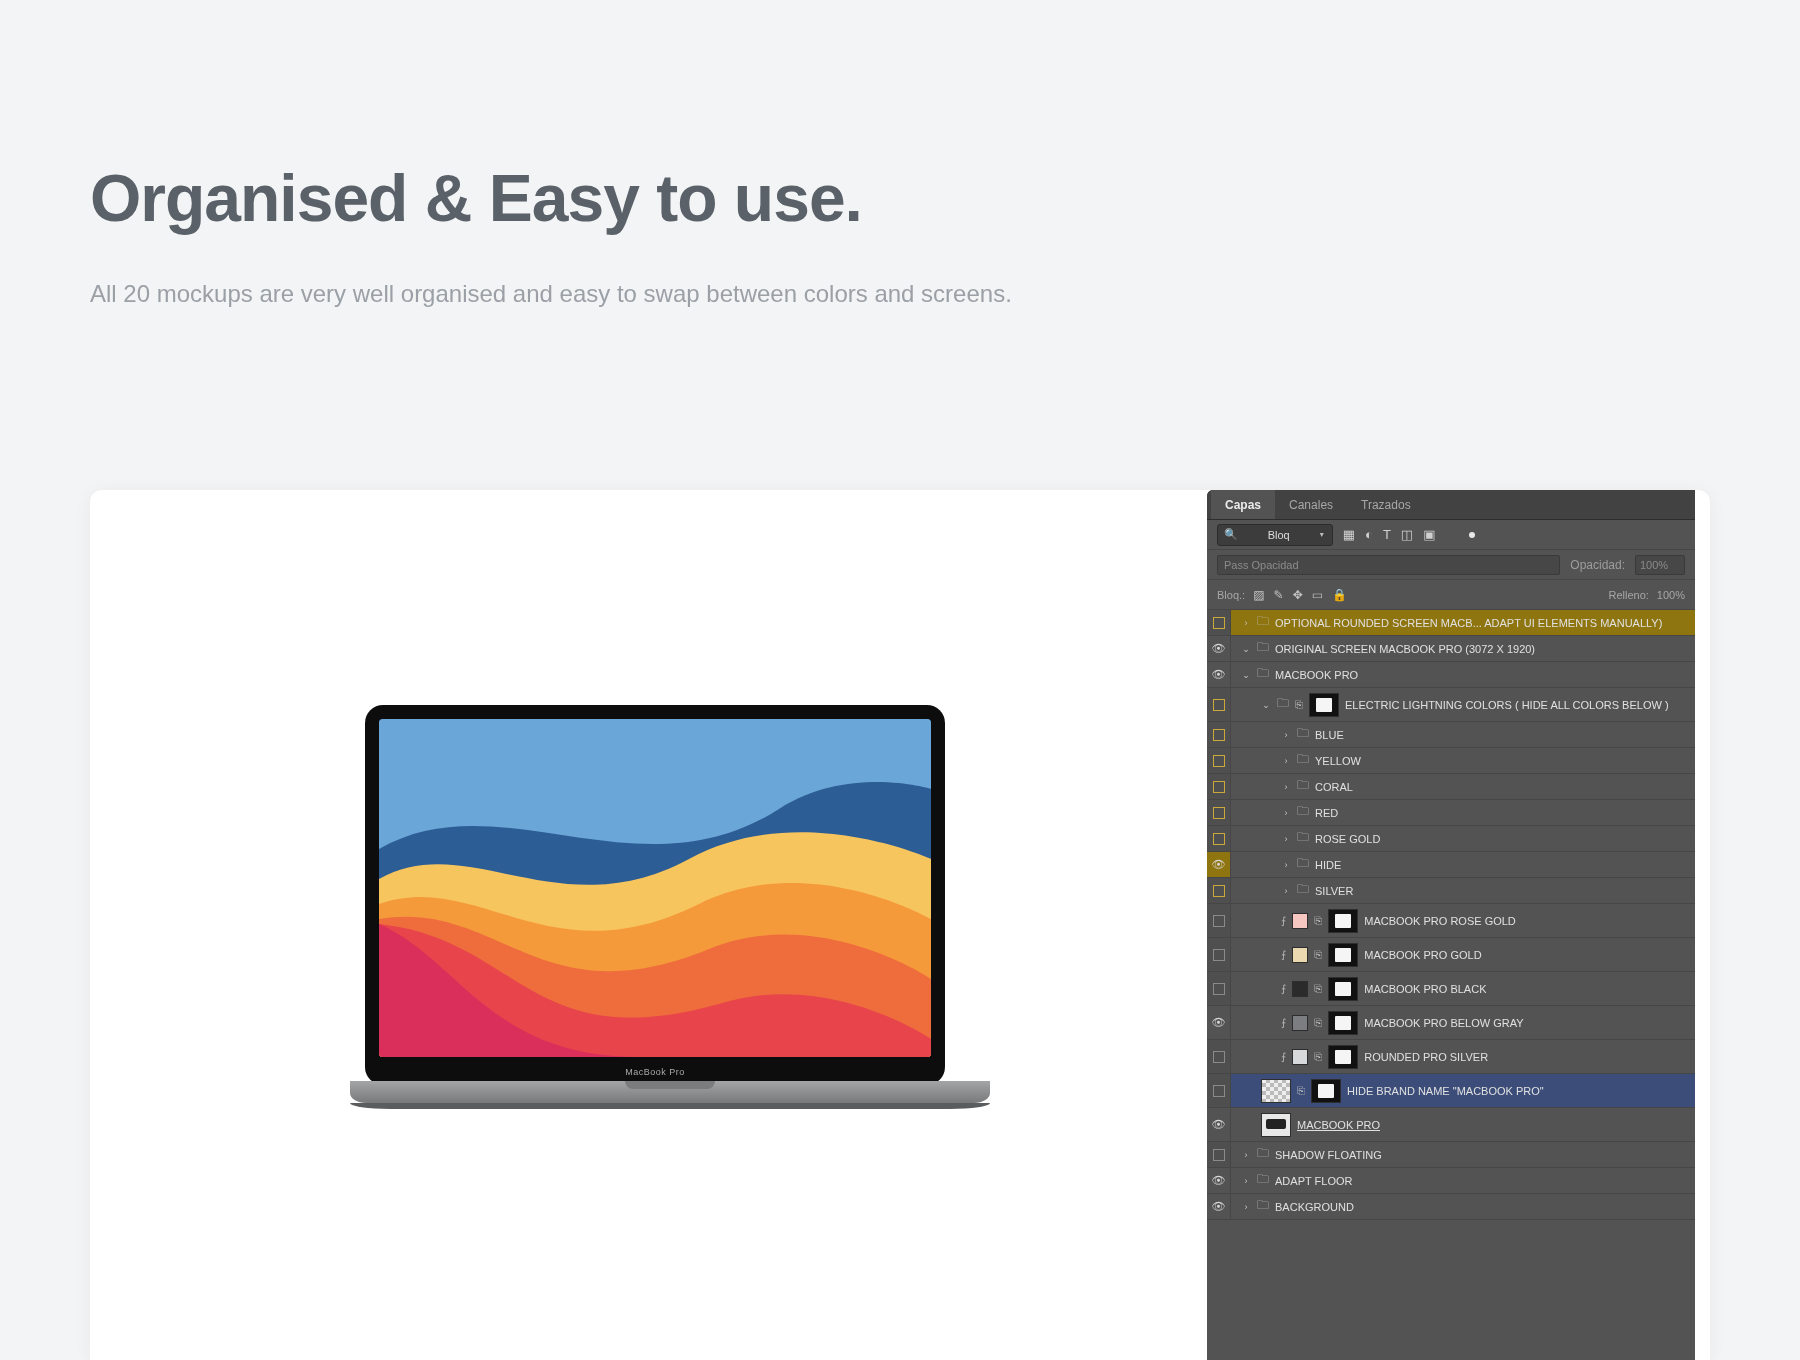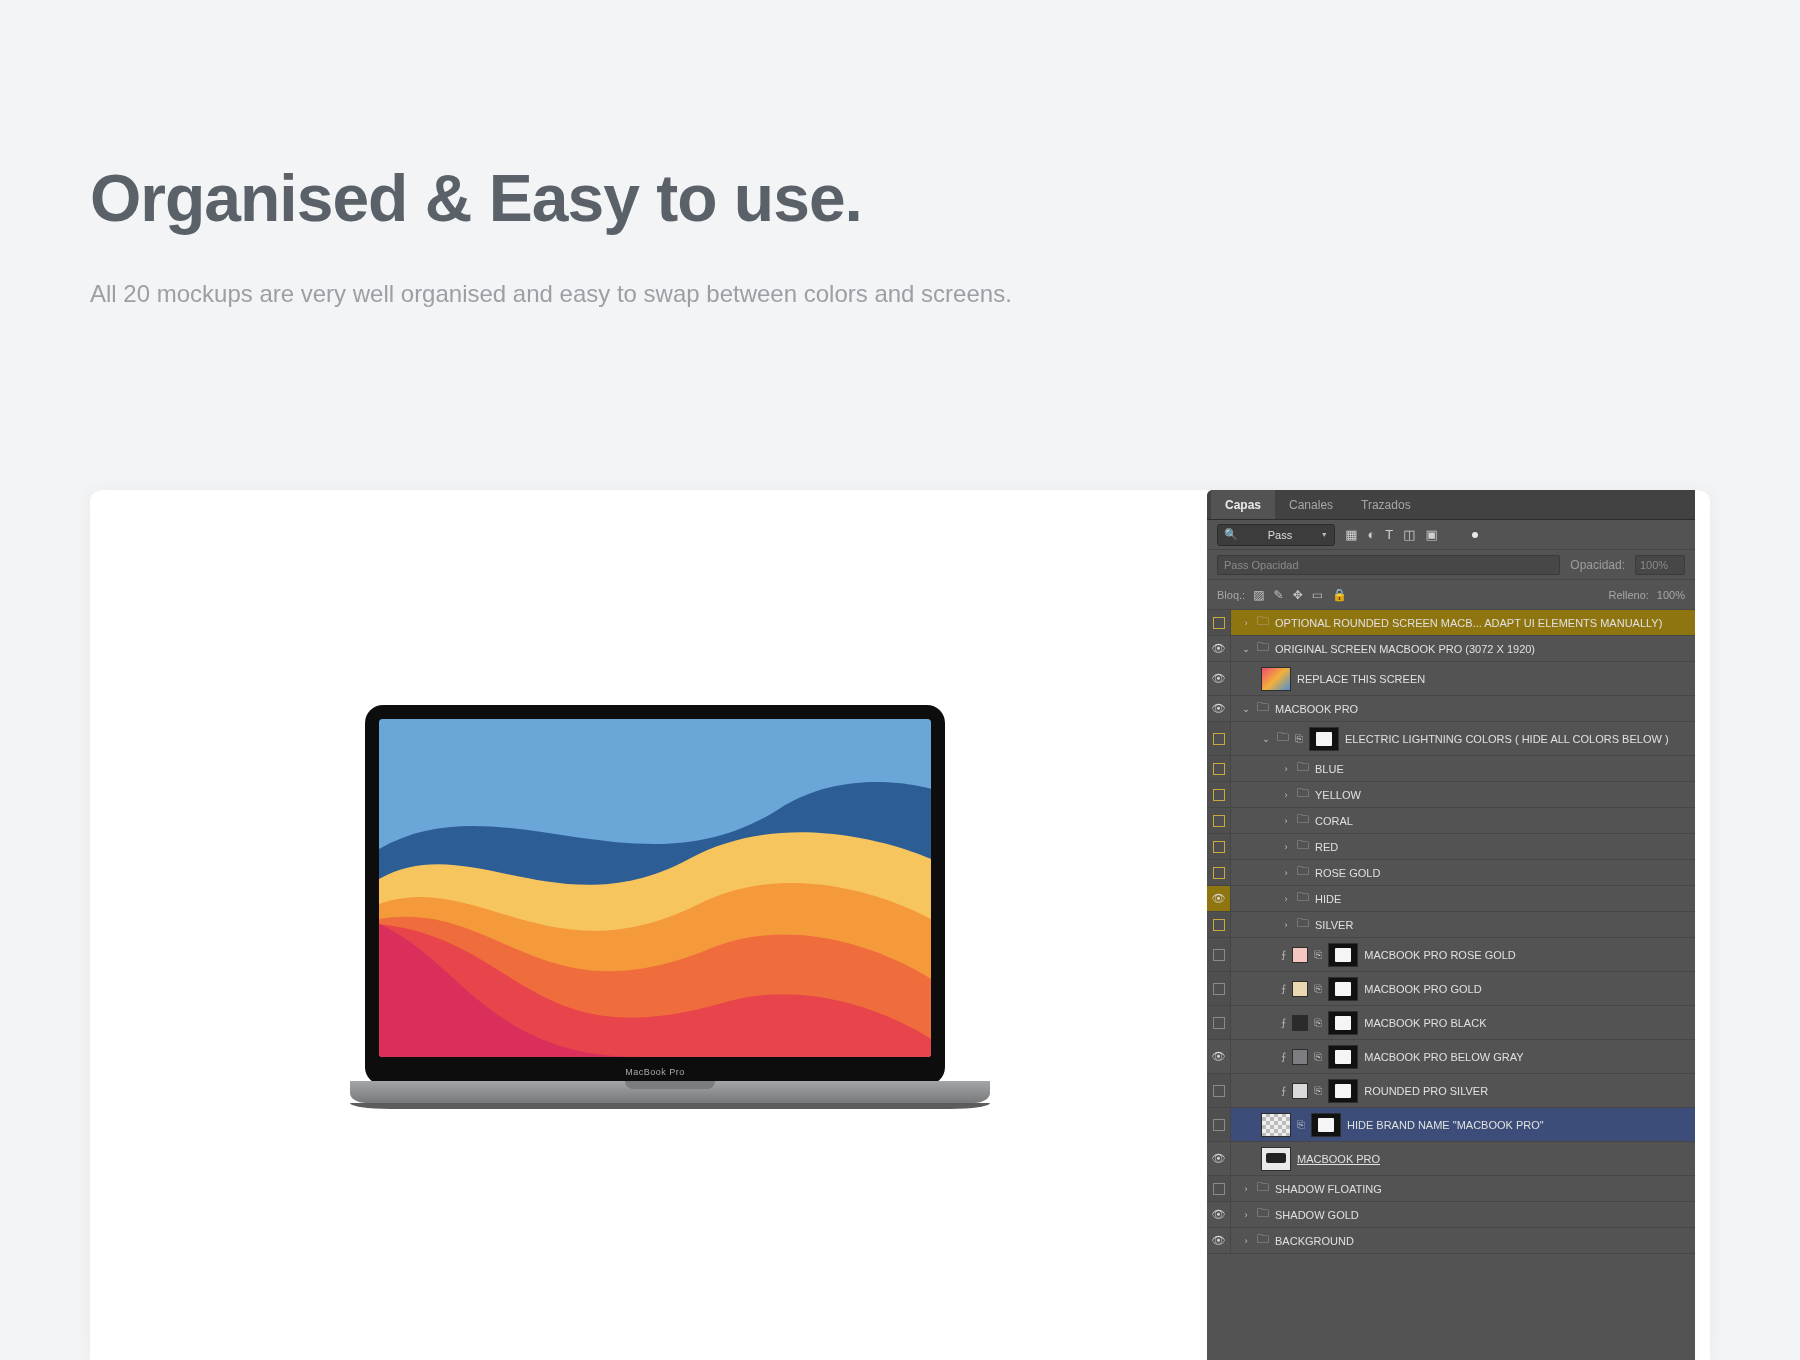--- a/index.html
+++ b/index.html
@@ -259,21 +259,21 @@
   <div class="panel">
     <div class="panel-tabs">
       <div class="ptab active">Capas</div>
       <div class="ptab">Canales</div>
       <div class="ptab">Trazados</div>
     </div>
 
     <div class="panel-row">
       <div class="filter-select">
         <span>🔍</span>
-        <span>Pass</span>
+        <span>Bloq</span>
         <span class="caret">▾</span>
       </div>
       <div class="tool-icons">
         <span>▦</span>
         <span>◐</span>
         <span>T</span>
         <span>◫</span>
         <span>▣</span>
         <span style="width:14px"></span>
         <span class="dot"></span>
@@ -315,28 +315,20 @@
       <div class="layer">
         <div class="vis eye"></div>
         <div class="row-body">
           <span class="indent" style="width:4px"></span>
           <span class="disc">⌄</span>
           <span class="folder-icon">🗀</span>
           <span class="lname">ORIGINAL SCREEN MACBOOK PRO (3072 X 1920)</span>
         </div>
       </div>
 
-      <div class="layer tall">
-        <div class="vis eye"></div>
-        <div class="row-body">
-          <span class="indent" style="width:24px"></span>
-          <div class="thumb screen"></div>
-          <span class="lname">REPLACE THIS SCREEN</span>
-        </div>
-      </div>
 
       <div class="layer">
         <div class="vis eye"></div>
         <div class="row-body">
           <span class="indent" style="width:4px"></span>
           <span class="disc">⌄</span>
           <span class="folder-icon">🗀</span>
           <span class="lname">MACBOOK PRO</span>
         </div>
       </div>
@@ -501,21 +493,21 @@
             <span class="folder-icon">🗀</span>
             <span class="lname">SHADOW FLOATING</span>
           </div>
         </div>
       <div class="layer">
           <div class="vis eye"></div>
           <div class="row-body">
             <span class="indent" style="width:4px"></span>
             <span class="disc">›</span>
             <span class="folder-icon">🗀</span>
-            <span class="lname">SHADOW GOLD</span>
+            <span class="lname">ADAPT FLOOR</span>
           </div>
         </div>
       <div class="layer">
           <div class="vis eye"></div>
           <div class="row-body">
             <span class="indent" style="width:4px"></span>
             <span class="disc">›</span>
             <span class="folder-icon">🗀</span>
             <span class="lname">BACKGROUND</span>
           </div>

